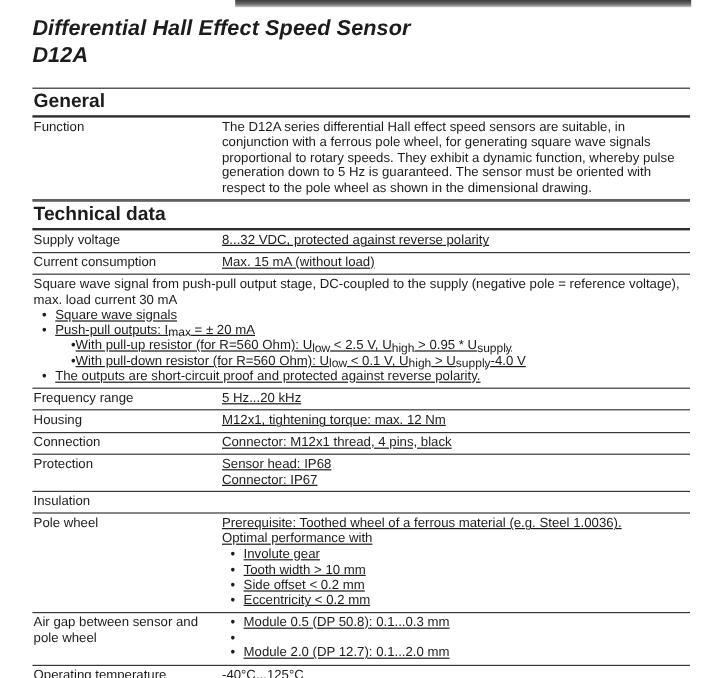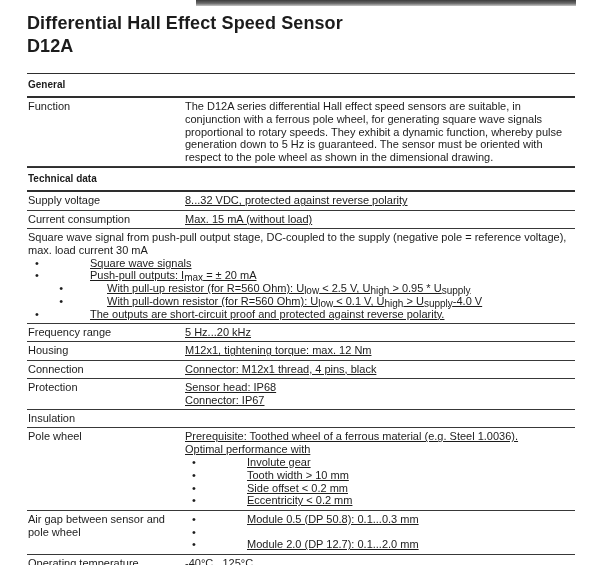--- a/index.html
+++ b/index.html
@@ -18,28 +18,29 @@
     background: linear-gradient(to bottom, #3c3c3c 0%, #6a6a6a 55%, #c7c7c7 100%);
   }
   .sheet {
     padding: 12px 25px 0 27px;
   }
   .title {
     font-size: 18px;
     font-weight: bold;
     line-height: 23px;
     letter-spacing: 0.1px;
+    font-style: italic;
   }
   .doc-table {
     margin-top: 15px;
   }
   .sec-head {
     border-top: 1.5px solid #2e2e2e;
     border-bottom: 2px solid #2e2e2e;
-    font-size: 10px;
+    font-size: 16px;
     font-weight: bold;
     padding: 3px 0 3px 1px;
     line-height: 16px;
   }
   .trow {
     display: flex;
     border-bottom: 1.5px solid #383838;
     padding: 2px 0 2.5px 1px;
     font-size: 11px;
     line-height: 12.8px;
@@ -51,21 +52,20 @@
   }
   .trow .value {
     flex: 1;
     min-width: 0;
   }
   .vline { line-height: 12.8px; }
   .nowrap { white-space: nowrap; text-decoration: underline; }
   .b1, .b2 {
     display: flex;
     line-height: 12.8px;
-    gap: 44px;
   }
   .b1 { padding-left: 7px; }
   .b2 { padding-left: 24px; text-align: right; }
   .dot {
     flex: none;
     width: 11px;
   }
   .dot::before { content: "\2022"; font-size: 11px; }
   sub {
     font-size: 10px;

